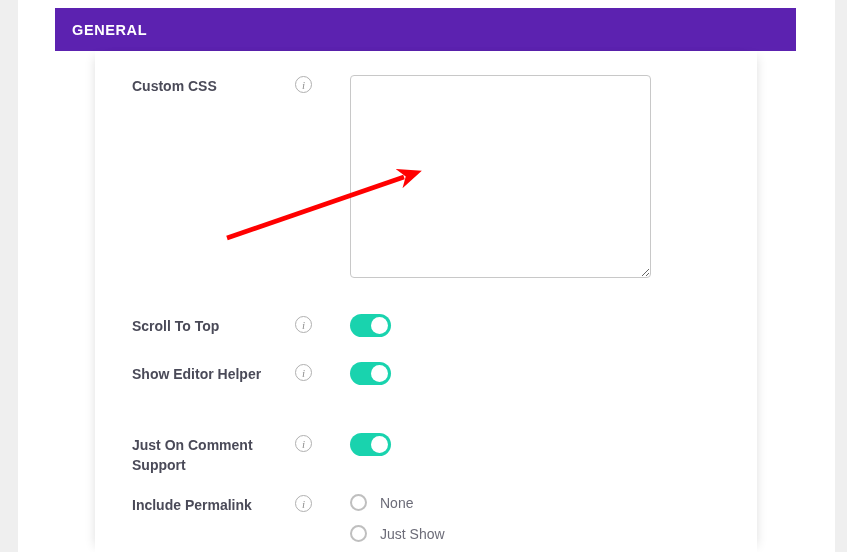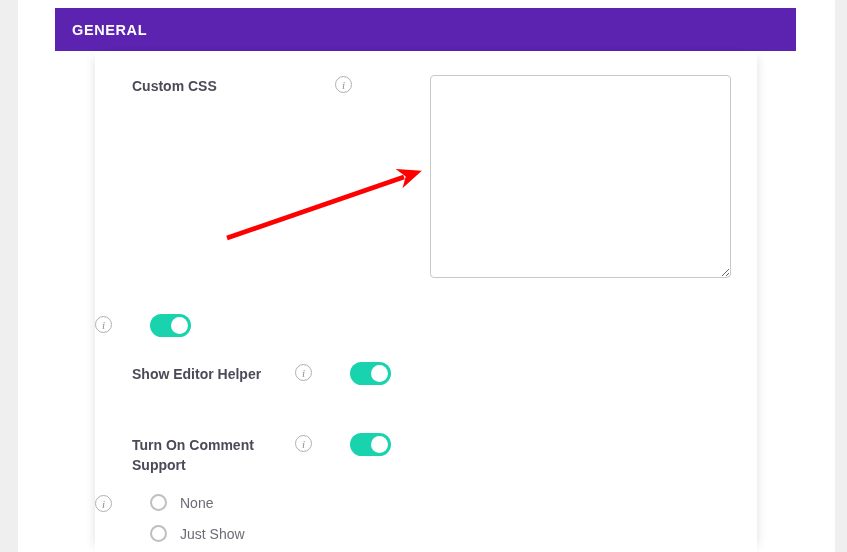--- a/index.html
+++ b/index.html
@@ -68,21 +68,21 @@
                  6px 0 10px -6px rgba(0,0,0,0.13);
   }
 
   .form-row {
     position: absolute;
     left: 0;
     width: 100%;
     display: flex;
     align-items: flex-start;
   }
-  .row-custom-css   { top: 24px; gap: 40px; }
+  .row-custom-css   { top: 24px; }
   .row-scroll-top   { top: 264px; }
   .row-editor-helper{ top: 312px; }
   .row-comment      { top: 383px; }
   .row-permalink    { top: 443px; }
 
   .field-label {
     width: 200px;
     padding-left: 37px;
     font-size: 14px;
     font-weight: 600;
@@ -199,49 +199,51 @@
 
   <div class="form-row row-custom-css">
     <div class="field-label">Custom CSS</div>
     <div class="info-icon">i</div>
     <div class="control-area">
       <textarea class="css-textarea" placeholder="" style=""></textarea>
     </div>
   </div>
 
   <div class="form-row row-scroll-top">
+    <div class="field-label">Scroll To Top</div>
     <div class="info-icon">i</div>
     <div class="control-area">
       <div class="toggle">
         <span class="knob"></span>
       </div>
     </div>
   </div>
 
   <div class="form-row row-editor-helper">
     <div class="field-label">Show Editor Helper</div>
     <div class="info-icon">i</div>
     <div class="control-area">
       <div class="toggle">
         <span class="knob"></span>
       </div>
     </div>
   </div>
 
   <div class="form-row row-comment">
-    <div class="field-label">Turn On Comment Support</div>
+    <div class="field-label">Just On Comment Support</div>
     <div class="info-icon">i</div>
     <div class="control-area">
       <div class="toggle">
         <span class="knob"></span>
       </div>
     </div>
   </div>
 
   <div class="form-row row-permalink">
+    <div class="field-label">Include Permalink</div>
     <div class="info-icon">i</div>
     <div class="control-area">
       <label class="radio-option">
         <span class="radio-mark"></span>
         <span class="radio-label">None</span>
       </label>
       <label class="radio-option">
         <span class="radio-mark"></span>
         <span class="radio-label">Just Show</span>
       </label>

